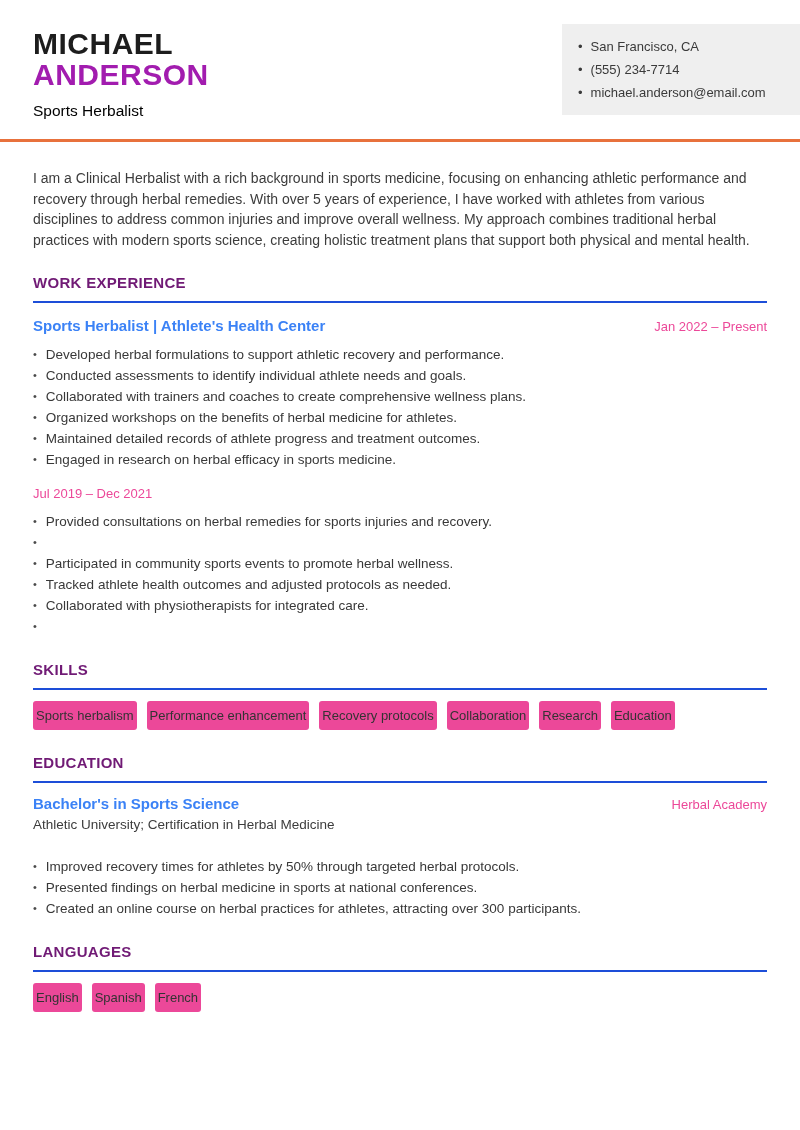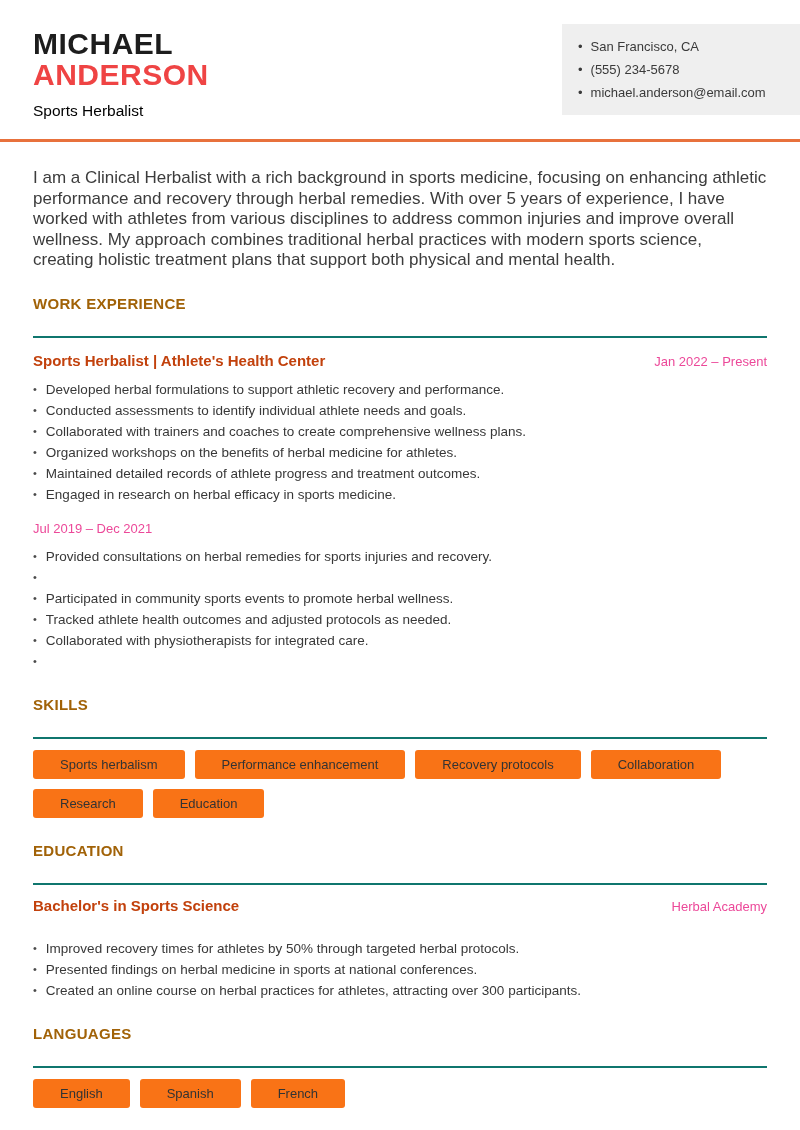--- a/index.html
+++ b/index.html
@@ -8,53 +8,53 @@
     width:800px; height:1130px; overflow:hidden;
     font-family:"Liberation Sans","DejaVu Sans",sans-serif;
     color:#2b2b2b;
   }
   .page { width:800px; height:934px; background:#fff; }
 
   
   .header { display:flex; justify-content:space-between; align-items:flex-start; padding:24px 0 0 33px; }
   .name-block { padding-top:4px; }
   .name-line { font-size:30px; font-weight:700; line-height:31px; letter-spacing:.5px; color:#1d1d1d; }
-  .name-line.accent { color:#ef4444; }
+  .name-line.accent { color:#a21caf; }
   .headline { font-size:15.5px; color:#000000; margin-top:12px; }
   .contact-card { background:#efefef; width:238px; padding:11px 14px 11px 16px; }
   .contact-item { display:flex; gap:8px; font-size:13px; color:#3a3a3a; line-height:23px; }
   .contact-item .dot { color:#3a3a3a; }
 
   .top-divider { height:3px; background:#e8713c; margin-top:19px; }
 
   
-  .summary { margin:26px 33px 0; font-size:17px; line-height:20.5px; color:#3c3c3c; }
+  .summary { margin:26px 33px 0; font-size:14px; line-height:20.5px; color:#3c3c3c; }
 
   
   .section { margin:24px 33px 0; }
   .section-title {
-    font-size:15px; font-weight:700; color:#a16207;
-    letter-spacing:.3px; padding-bottom:24px;
-    border-bottom:2px solid #0f766e;
+    font-size:15px; font-weight:700; color:#701a75;
+    letter-spacing:.3px; padding-bottom:10px;
+    border-bottom:2px solid #1d4ed8;
   }
 
   
   .job { margin-top:14px; }
   .job + .job { margin-top:16px; }
   .row { display:flex; justify-content:space-between; align-items:baseline; }
-  .entry-title { font-size:15px; font-weight:700; color:#c2410c; }
+  .entry-title { font-size:15px; font-weight:700; color:#3b82f6; }
   .entry-right { font-size:13px; color:#ec4899; white-space:nowrap; }
 
   ul.bullets { list-style:none; margin-top:10px; }
   ul.bullets li { display:flex; gap:9px; font-size:13.5px; line-height:21px; color:#383838; }
   ul.bullets .dot { color:#4a4a4a; font-size:11px; line-height:21px; }
 
   
   .chips { display:flex; flex-wrap:wrap; gap:10px; margin-top:11px; }
-  .chip { background:#f97316; color:#333333; font-size:13px; line-height:13px; padding:8px 27px; border-radius:3px; }
+  .chip { background:#ec4899; color:#333333; font-size:13px; line-height:13px; padding:8px 3px; border-radius:3px; }
 
   
   .edu { margin-top:12px; }
   .edu-details { margin-top:5px; font-size:13.5px; color:#3c3c3c; }
 </style>
 </head>
 <body>
 
 <div class="page">
 
@@ -64,21 +64,21 @@
       <div class="name-line accent">ANDERSON</div>
       <div class="headline">Sports Herbalist</div>
     </div>
     <div class="contact-card">
       <div class="contact-item">
         <span class="dot">•</span>
         <span>San Francisco, CA</span>
       </div>
       <div class="contact-item">
         <span class="dot">•</span>
-        <span>(555) 234-5678</span>
+        <span>(555) 234-7714</span>
       </div>
       <div class="contact-item">
         <span class="dot">•</span>
         <span>michael.anderson@email.com</span>
       </div>
     </div>
   </div>
 
   <div class="top-divider"></div>
 
@@ -163,20 +163,21 @@
     </div>
   </div>
 
   <div class="section">
     <div class="section-title">EDUCATION</div>
     <div class="edu">
       <div class="row">
         <div class="entry-title">Bachelor's in Sports Science</div>
         <div class="entry-right">Herbal Academy</div>
       </div>
+      <div class="edu-details">Athletic University; Certification in Herbal Medicine</div>
     </div>
   </div>
 
   <div class="section">
     <ul class="bullets" style="margin-top:12px;">
       <li>
           <span class="dot">•</span>
           <span>Improved recovery times for athletes by 50% through targeted herbal protocols.</span>
         </li>
       <li>

